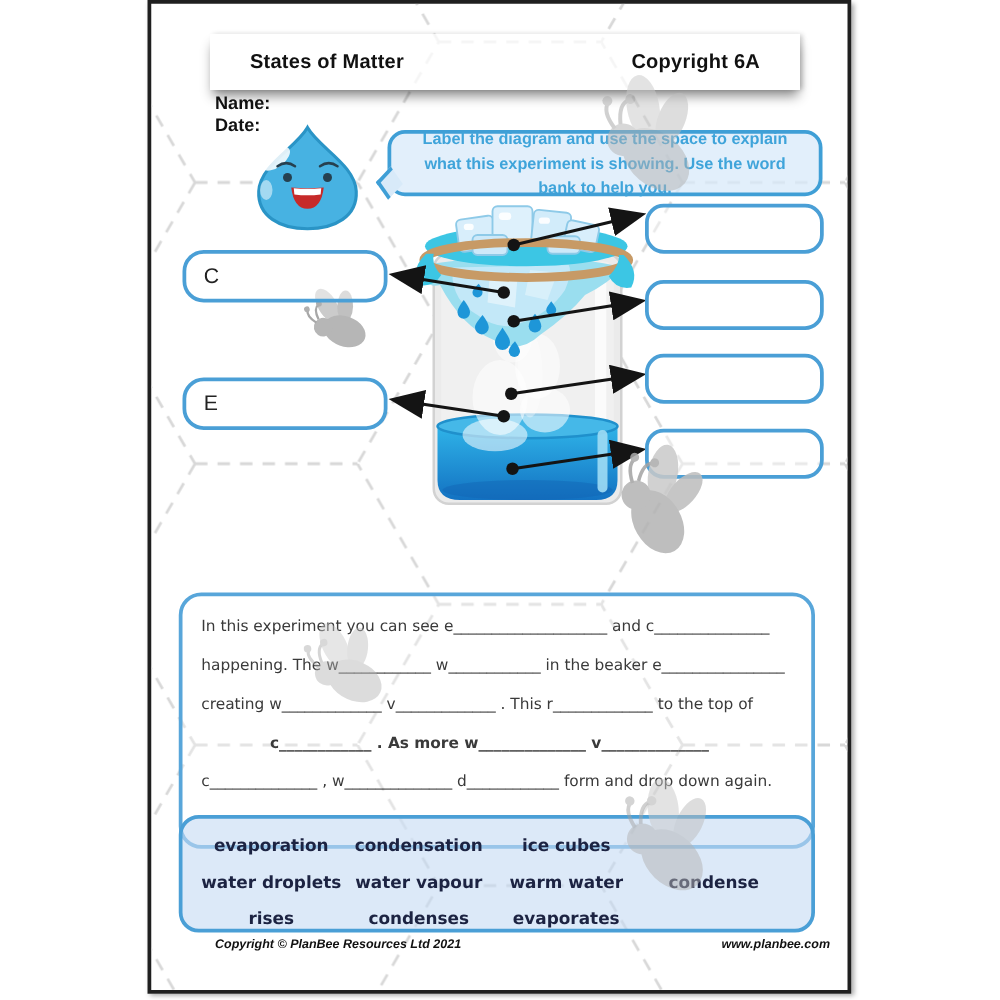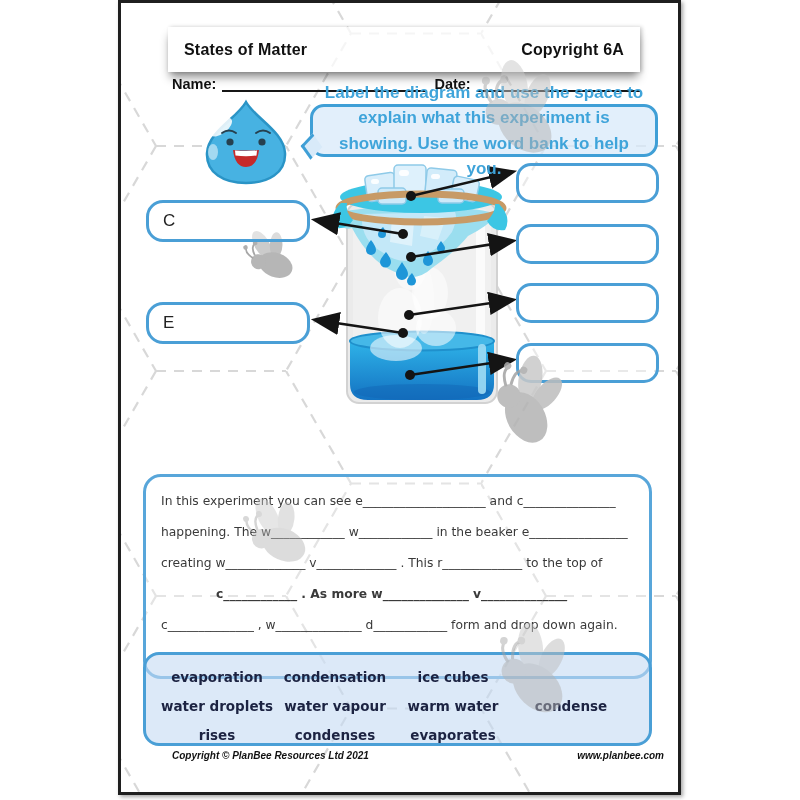--- a/index.html
+++ b/index.html
@@ -8,31 +8,31 @@
   .page{position:absolute;left:118px;top:0;width:563px;height:795px;background:#ffffff;
         border:3px solid #1f1f1f;box-sizing:border-box;box-shadow:2px 2px 4px rgba(0,0,0,.35);}
   .hex{position:absolute;left:0;top:0;width:557px;height:789px;}
   svg.layer{position:absolute;left:0;top:0;width:800px;height:800px;pointer-events:none;}
   .base-art{z-index:1;}
   .top-art{z-index:5;}
   .page .el{position:absolute;z-index:2;}
 
   .header-bar{left:47px;top:24px;width:472px;height:45px;background:rgba(255,255,255,.75);
       box-shadow:0 7px 9px -2px rgba(0,0,0,.45),2px 0 4px rgba(0,0,0,.2);
-      display:flex;align-items:center;justify-content:space-between;padding:0 16px;box-sizing:border-box;
+      display:flex;align-items:center;justify-content:space-between;padding:0 32px;box-sizing:border-box;
       font-weight:bold;font-size:16px;color:#111;letter-spacing:.2px;}
-  .name-row{left:51px;top:72px;width:468px;display:flex;align-items:center;
-      font-weight:bold;font-size:14.5px;color:#111;}
+  .name-row{left:51px;top:72px;width:468px;display:flex;align-items:flex-start;
+      font-weight:bold;font-size:14.5px;color:#111;flex-direction:column;}
   .wline{border-bottom:2px solid #161616;height:15px;}
   .wline.name{flex:1.25;margin:0 8px 0 6px;}
   .wline.date{flex:1;margin:0 0 0 6px;}
 
   .speech-bubble{left:189px;top:101px;width:348px;height:53px;border:3px solid #3f9fd6;border-radius:14px;
       background:rgba(216,234,249,.75);box-sizing:border-box;display:flex;align-items:center;justify-content:center;
-      text-align:center;color:#3fa4da;font-size:17px;line-height:1.5;font-weight:bold;padding:2px 10px;}
+      text-align:center;color:#3fa4da;font-size:13px;line-height:1.5;font-weight:bold;padding:2px 10px;}
   .speech-bubble .tail{position:absolute;left:-10px;top:31px;width:14px;height:14px;background:#d8eaf9;
       border-left:3px solid #3f9fd6;border-bottom:3px solid #3f9fd6;transform:rotate(55deg) skewX(12deg);}
 
   .label-box{border:3px solid #4a9fd6;border-radius:17px;background:rgba(255,255,255,.45);
       box-sizing:border-box;color:#222;font-size:17px;display:flex;align-items:center;padding-left:14px;}
   .lb-c{left:25px;top:197px;width:164px;height:42px;}
   .lb-e{left:25px;top:299px;width:164px;height:42px;}
   .rb{left:395px;width:143px;height:40px;border-radius:15px;}
   .rb1{top:160px;} .rb2{top:221px;} .rb3{top:280px;} .rb4{top:340px;}
 

